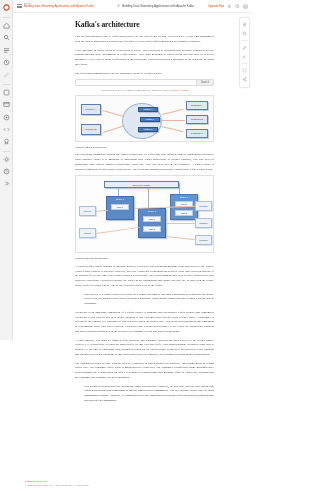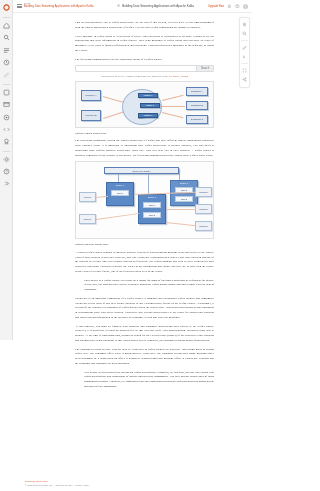--- a/index.html
+++ b/index.html
@@ -435,20 +435,21 @@
   </div>
 </aside>
 
 <div id="scrollbar">
   <div id="scrollthumb"></div>
 </div>
 
 <main id="reader">
   <article id="content">
 
+    <h1 id="chapter-title">Kafka's architecture</h1>
 
     <p class="para">This section introduces you to Kafka architecture. By the end of this section, you will have a clear understanding of both the logical and physical architecture of Kafka. Let's see how Kafka components are organized logically.</p>
     <p class="para">Every message in Kafka topics is a collection of bytes. This collection is represented as an array. Producers are the applications that store information in Kafka queues. They send messages to Kafka topics that can store all types of messages. Every topic is further differentiated into partitions. Each partition stores messages in the sequence in which they arrive.</p>
 
     <p class="para">The following diagram shows you the conceptual layout of a Kafka cluster:</p>
 
     <div id="inline-search-wrap">
       <div id="inline-search">
         <div id="inline-search-input" placeholder=""></div>
         <div id="inline-search-btn">Search</div>

